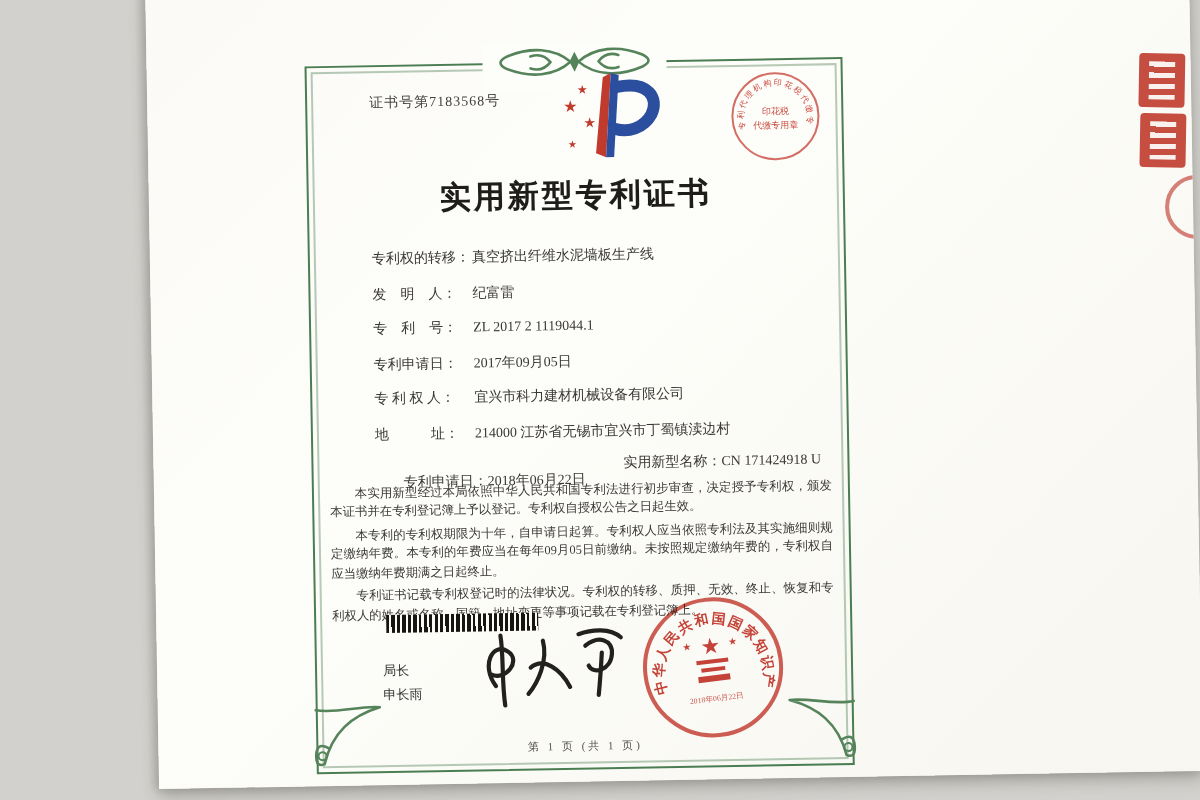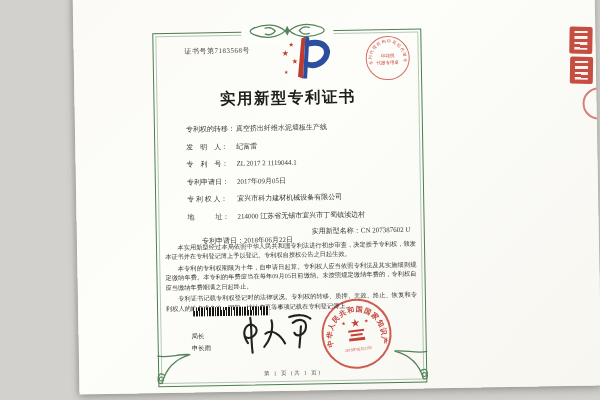--- a/index.html
+++ b/index.html
@@ -132,21 +132,21 @@
         <div class="frow r0"><span class="lbl">专利权的转移：</span><span>真空挤出纤维水泥墙板生产线</span></div>
         <div class="frow r1"><span class="lbl">发　明　人：</span><span>纪富雷</span></div>
         <div class="frow r2"><span class="lbl">专　利　号：</span><span>ZL 2017 2 1119044.1</span></div>
         <div class="frow r3"><span class="lbl">专利申请日：</span><span>2017年09月05日</span></div>
         <div class="frow r4"><span class="lbl">专 利 权 人：</span><span>宜兴市科力建材机械设备有限公司</span></div>
         <div class="frow r5"><span class="lbl">地　　　址：</span><span>214000 江苏省无锡市宜兴市丁蜀镇渎边村</span></div>
       </div>
 
       <div class="grantrow">
         <span>专利申请日：</span><span>2018年06月22日</span>
-        <span class="grant-no"><span>实用新型名称：</span><span>CN 207387602 U</span></span>
+        <span class="grant-no"><span>实用新型名称：</span><span>CN 171424918 U</span></span>
       </div>
 
       <div class="paras">
         <p>本实用新型经过本局依照中华人民共和国专利法进行初步审查，决定授予专利权，颁发本证书并在专利登记簿上予以登记。专利权自授权公告之日起生效。</p>
         <p>本专利的专利权期限为十年，自申请日起算。专利权人应当依照专利法及其实施细则规定缴纳年费。本专利的年费应当在每年09月05日前缴纳。未按照规定缴纳年费的，专利权自应当缴纳年费期满之日起终止。</p>
         <p>专利证书记载专利权登记时的法律状况。专利权的转移、质押、无效、终止、恢复和专利权人的姓名或名称、国籍、地址变更等事项记载在专利登记簿上。</p>
       </div>
 
       <div class="barcode"></div>
 

